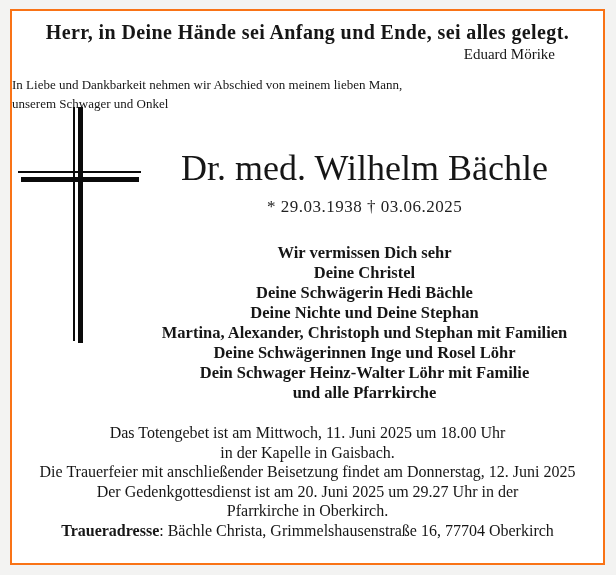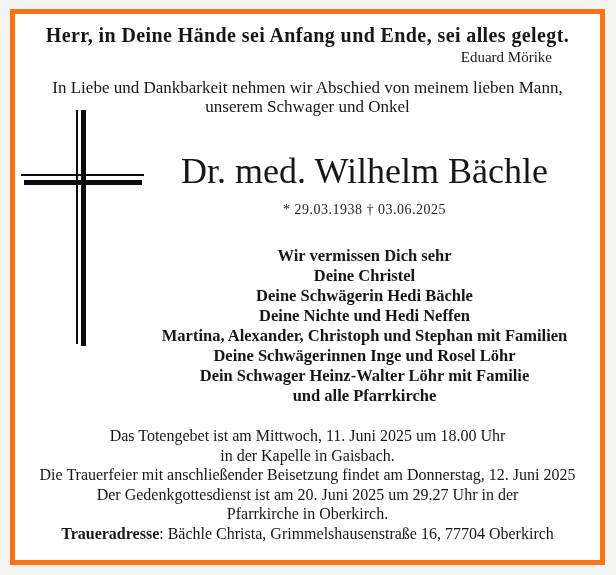--- a/index.html
+++ b/index.html
@@ -13,40 +13,39 @@
     overflow: hidden;
   }
   .notice {
     position: absolute;
     left: 10px;
     top: 9px;
     width: 595px;
     height: 556px;
     box-sizing: border-box;
     background: #ffffff;
-    border: 5px solid #f97316;
+    border: 2px solid #f97316;
   }
   .quote {
     margin-top: 8px;
     text-align: center;
     font-weight: bold;
     font-size: 20px;
     line-height: 26px;
     letter-spacing: 0.4px;
   }
   .author {
     text-align: right;
     padding-right: 48px;
     font-size: 15px;
     line-height: 18px;
   }
   .intro {
     margin-top: 12px;
-    text-align: center;
-    font-size: 17px;
+    font-size: 13px;
     line-height: 19px;
   }
   
   .cross {
     position: absolute;
     left: 0;
     top: 0;
     width: 135px;
     height: 340px;
     pointer-events: none;
@@ -62,21 +61,21 @@
     text-align: center;
   }
   .deceased-name {
     margin-top: 31px;
     font-size: 36px;
     line-height: 48px;
     white-space: nowrap;
   }
   .dates {
     margin-top: 5px;
-    font-size: 14px;
+    font-size: 17px;
     line-height: 20px;
     letter-spacing: 0.5px;
     color: #222222;
   }
   .mourners {
     margin-top: 26px;
     font-weight: bold;
     font-size: 16.5px;
     line-height: 20px;
   }
@@ -112,21 +111,21 @@
     <div class="deceased-name">Dr. med. Wilhelm Bächle</div>
     <div class="dates">
       <span>* 29.03.1938</span>
       <span>† 03.06.2025</span>
     </div>
 
     <div class="mourners">
       <div>Wir vermissen Dich sehr</div>
       <div>Deine Christel</div>
       <div>Deine Schwägerin Hedi Bächle</div>
-      <div>Deine Nichte und Hedi Neffen</div>
+      <div>Deine Nichte und Deine Stephan</div>
       <div>Martina, Alexander, Christoph und Stephan mit Familien</div>
       <div>Deine Schwägerinnen Inge und Rosel Löhr</div>
       <div>Dein Schwager Heinz-Walter Löhr mit Familie</div>
       <div>und alle Pfarrkirche</div>
     </div>
   </div>
 
   <div class="services">
     <div>Das Totengebet ist am Mittwoch, 11. Juni 2025 um 18.00 Uhr</div>
     <div>in der Kapelle in Gaisbach.</div>

